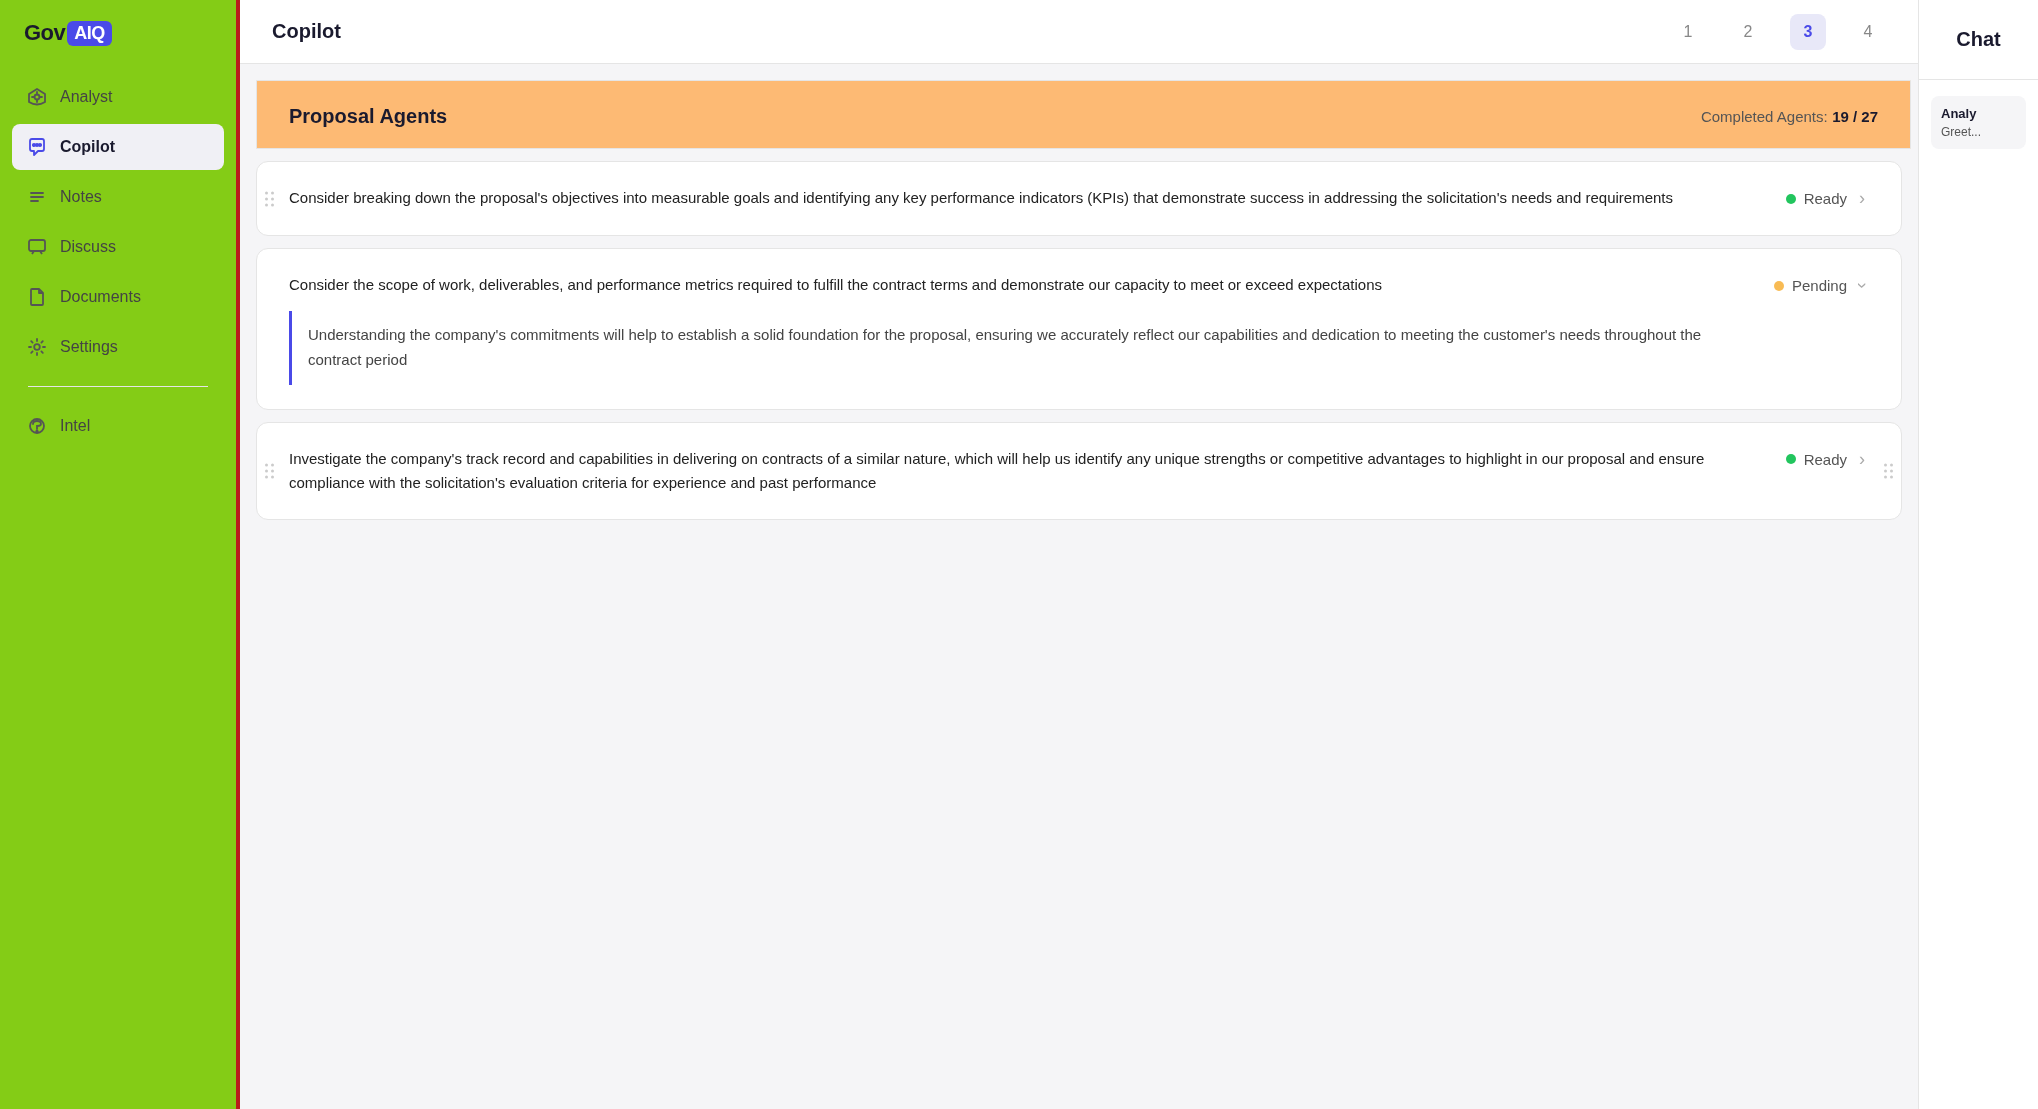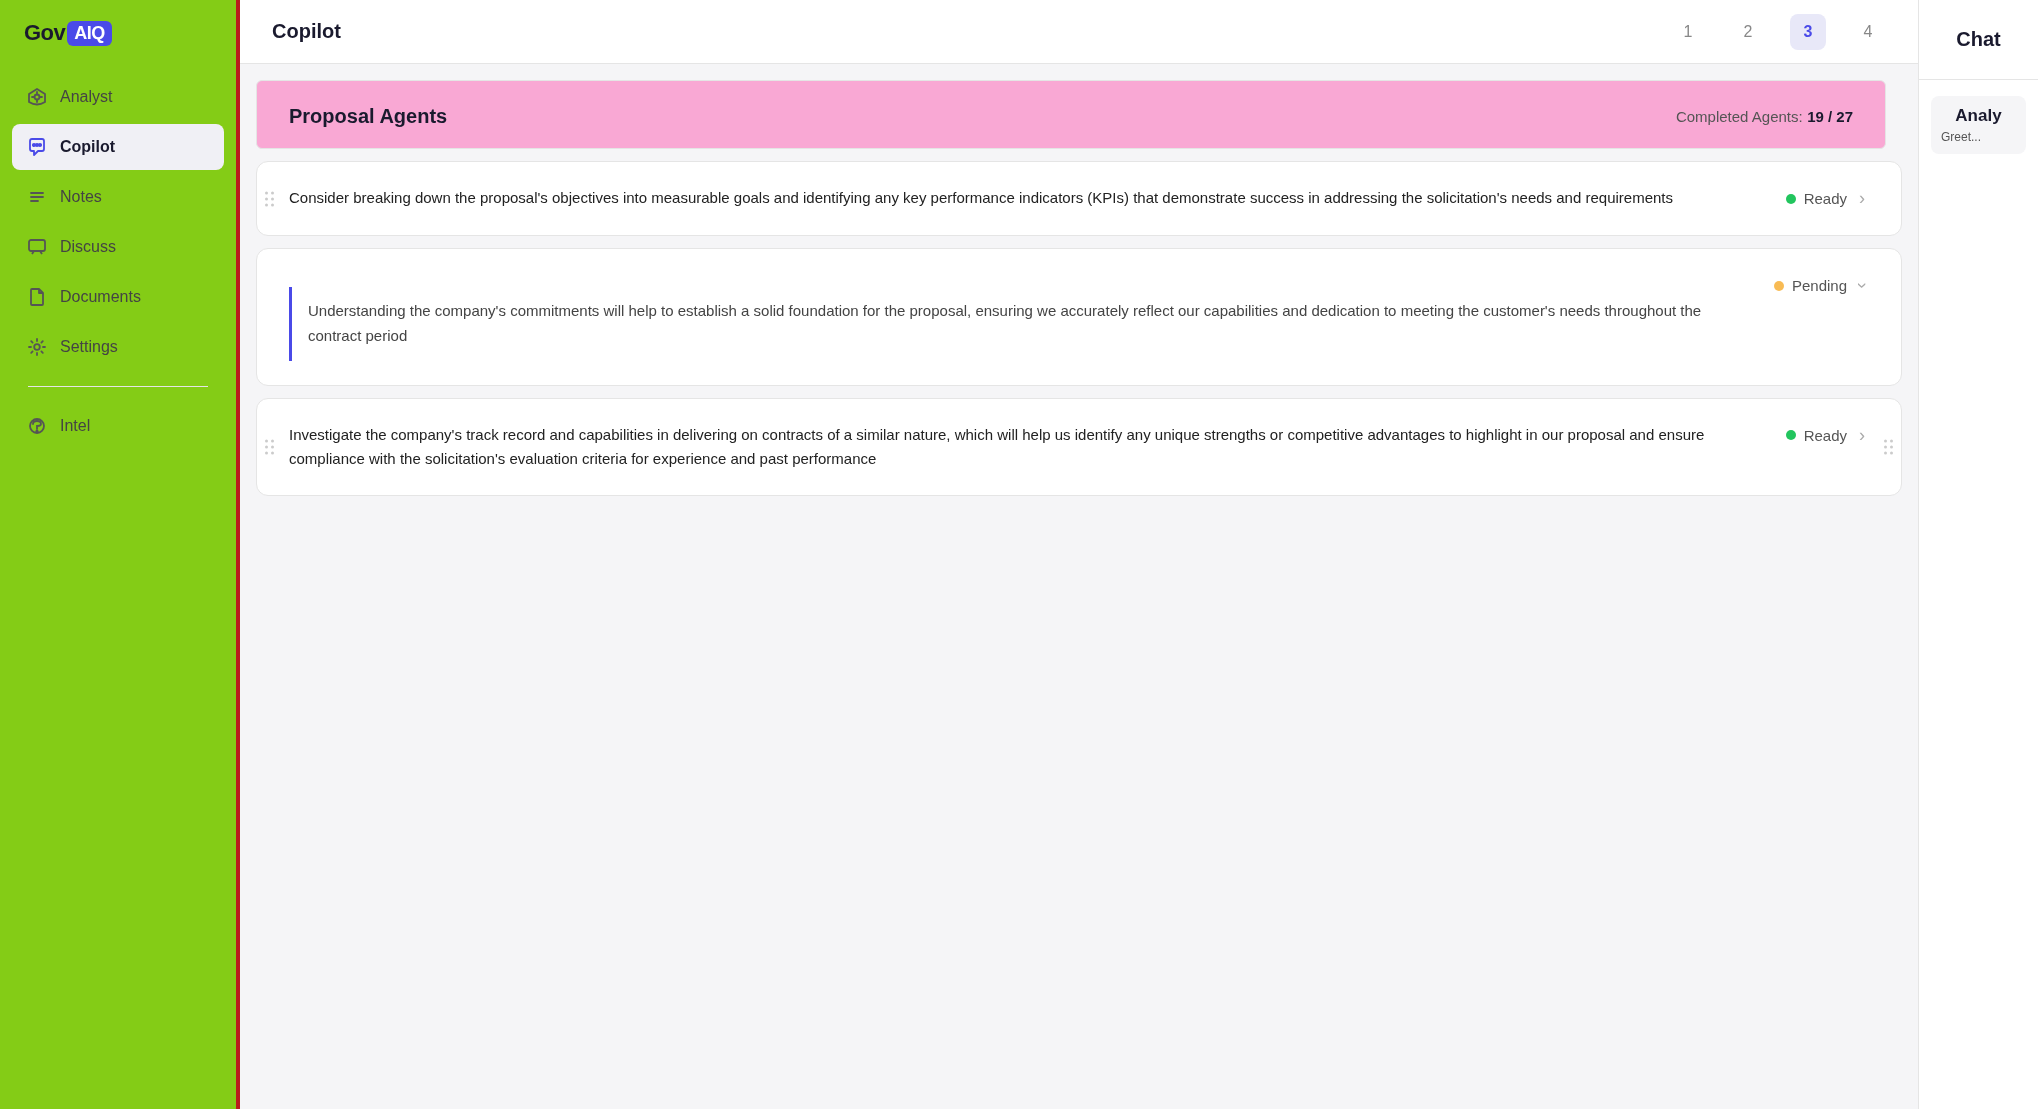--- a/index.html
+++ b/index.html
@@ -142,39 +142,38 @@
     .chat-message-preview {
       background: #f5f5f7;
       border-radius: 8px;
       padding: 10px 10px;
       font-size: 12px;
       color: #555;
       overflow: hidden;
     }
     .chat-message-sender {
       font-weight: 700;
-      font-size: 17px;
+      font-size: 13px;
       color: #1a1a2e;
       margin-bottom: 4px;
-      text-align: center;
     }
 
     
     .content-area {
       flex: 1;
       overflow-y: auto;
       padding: 0;
       background: #f5f5f7;
     }
 
     
     .proposal-section {
-      background: #f9a8d4;
-      margin: 16px 32px 0 16px;
-      border-radius: 6px;
+      background: #fdba74;
+      margin: 16px 7px 0 16px;
+      border-radius: 1px;
       padding: 24px 32px 20px 32px;
       display: flex;
       align-items: center;
       justify-content: space-between;
       border: 1px solid #e5e5e5;
     }
     .proposal-title {
       font-size: 20px;
       font-weight: 700;
       color: #1a1a2e;
@@ -422,20 +421,21 @@
             <div class="status-dot green"></div>
             <span class="status-label">Ready</span>
             <button class="chevron-btn">›</button>
           </div>
         </div>
       </div>
 
       <div class="agent-card">
         <div class="agent-card-body">
           <div style="flex:1;">
+            <div class="agent-card-text">Consider the scope of work, deliverables, and performance metrics required to fulfill the contract terms and demonstrate our capacity to meet or exceed expectations</div>
             <div class="agent-note">Understanding the company's commitments will help to establish a solid foundation for the proposal, ensuring we accurately reflect our capabilities and dedication to meeting the customer's needs throughout the contract period</div>
           </div>
           <div class="agent-card-status">
             <div class="status-dot orange"></div>
             <span class="status-label">Pending</span>
             <button class="chevron-btn" style="transform:rotate(90deg);">›</button>
           </div>
         </div>
       </div>
 

